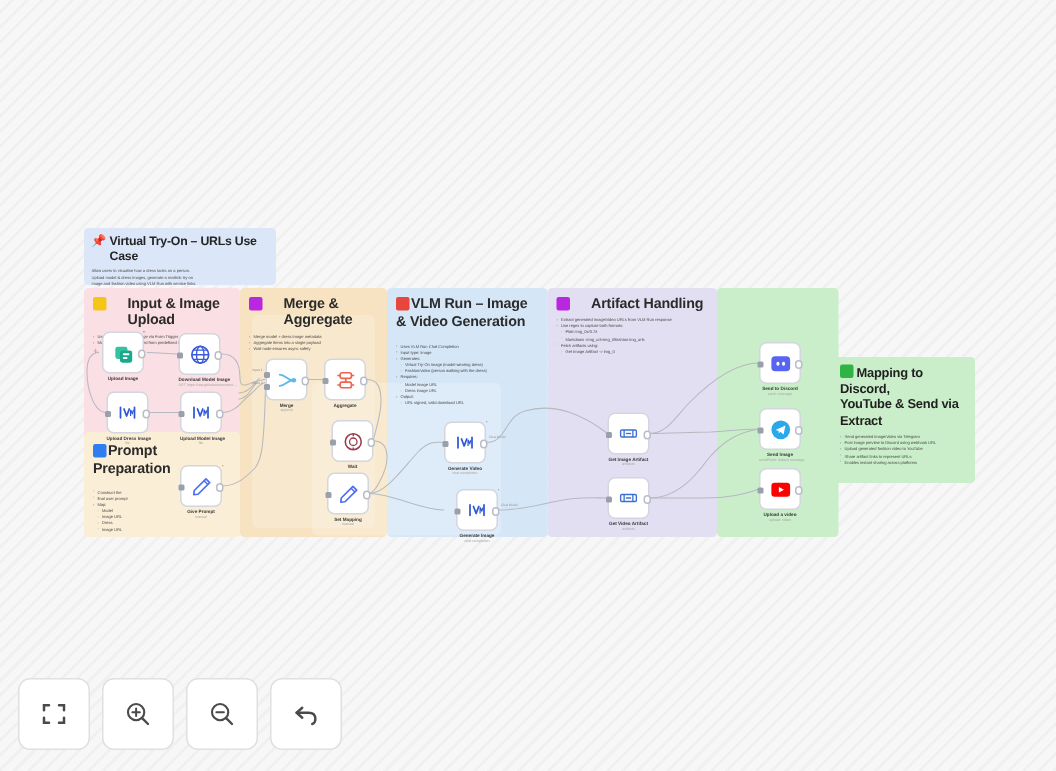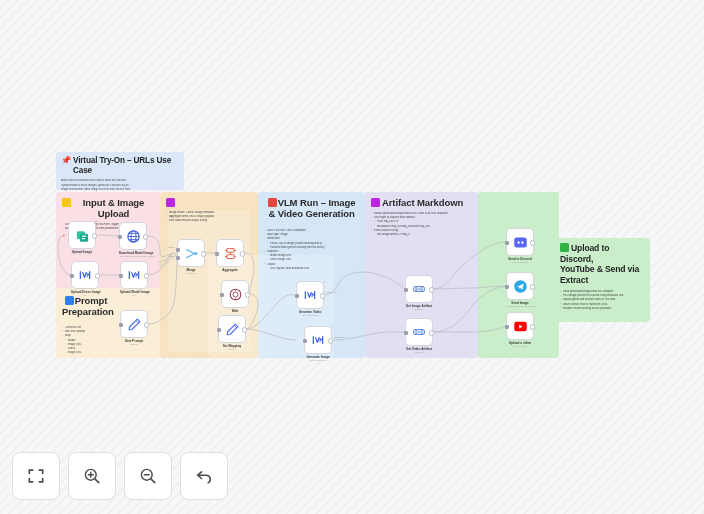--- a/index.html
+++ b/index.html
@@ -12,21 +12,21 @@
        rgba(0,0,0,.028) 5px, rgba(0,0,0,.028) 7px);
     position:relative;
   }
   #canvas{position:absolute;inset:0;}
 
   
   .band{position:absolute;border-radius:3px;}
   .band-inner{position:absolute;top:0;left:0;right:0;padding:5px 6px 0 6px;box-sizing:border-box;}
 
   .sec-title{font-size:9.5px;font-weight:700;color:#2b2b2b;line-height:11px;
-             display:flex;align-items:flex-start;gap:2px;letter-spacing:-.1px;text-align:center;}
+             display:flex;align-items:flex-start;gap:14px;letter-spacing:-.1px;}
   .sec-title .sq{width:9px;height:9px;border-radius:1.5px;flex:none;margin-top:.5px;}
   .sec-title .ttl{display:block;}
   .bullets{margin:4px 0 0 0;padding:0;list-style:none;}
   .bullets li{font-size:2.7px;line-height:3.6px;color:#4a4a4a;
               padding-left:3px;position:relative;margin-bottom:.6px;white-space:nowrap;overflow:hidden;}
   .bullets li:before{content:"▪";position:absolute;left:0;top:-.3px;font-size:2.4px;color:#8a8a8a;}
   .bullets li.sub{padding-left:6px;}
   .bullets li.sub:before{content:"◦";left:3px;}
 
   
@@ -102,20 +102,21 @@
       <li class="sub"><span>Model</span></li>
       <li class="sub"><span>image URL</span></li>
       <li class="sub"><span>Dress</span></li>
       <li class="sub"><span>image URL</span></li>
     </ul>
   </div>
 
   <div class="band-inner" style="left:160px;top:192px;width:98px;">
     <div class="sec-title">
         <span class="sq" style="background:#b927e0"></span>
+        <span class="ttl">Merge &amp; Aggregate</span>
       </div>
     <ul class="bullets">
       <li><span>Merge model + dress image metadata</span></li>
       <li><span>Aggregate items into a single payload</span></li>
       <li><span>Wait node ensures async safety</span></li>
     </ul>
   </div>
 
   <div class="band-inner" style="left:258px;top:192px;width:107px;">
     <div class="sec-title" style="display:block;"><span class="sq" style="background:#e8453c;display:inline-block;vertical-align:-1px;margin-right:1px;"></span><span class="ttl" style="display:inline;">VLM Run – Image &amp; Video Generation</span></div>
@@ -129,21 +130,21 @@
       <li class="sub"><span>Model image URL</span></li>
       <li class="sub"><span>Dress image URL</span></li>
       <li><span>Output:</span></li>
       <li class="sub"><span>URL signed, valid download URL</span></li>
     </ul>
   </div>
 
   <div class="band-inner" style="left:365px;top:192px;width:113px;">
     <div class="sec-title">
         <span class="sq" style="background:#b927e0"></span>
-        <span class="ttl">Artifact Markdown</span>
+        <span class="ttl">Artifact Handling</span>
       </div>
     <ul class="bullets">
       <li><span>Extract generated image/video URLs from VLM Run response</span></li>
       <li><span>Use regex to capture both formats:</span></li>
       <li class="sub"><span>Plain img_0x/0.7z</span></li>
       <li class="sub"><span>Markdown &lt;img_url&gt;img_0/fashion.img_urls</span></li>
       <li><span>Fetch artifacts using:</span></li>
       <li class="sub"><span>Get Image Artifact -&gt; img_0</span></li>
     </ul>
   </div>
@@ -155,21 +156,21 @@
       </div>
     <div class="body">
       <p>Allow users to visualise how a dress looks on a person.</p>
       <p>Upload model &amp; dress images, generate a realistic try-on</p>
       <p>image and fashion video using VLM Run with service links.</p>
     </div>
   </div>
 
   <div id="outro">
     <div class="h">
-      <span class="sq"></span><span>Upload to Discord,</span><br>
+      <span class="sq"></span><span>Mapping to Discord,</span><br>
       <span>YouTube &amp; Send via</span><br>
       <span>Extract</span>
     </div>
     <ul class="bullets" style="margin-top:5px;">
       <li><span>Send generated image/video via Telegram</span></li>
       <li><span>Post image preview to Discord using webhook URL</span></li>
       <li><span>Upload generated fashion video to YouTube</span></li>
       <li><span>Share artifact links to represent URLs</span></li>
       <li><span>Enables instant sharing across platforms</span></li>
     </ul>

